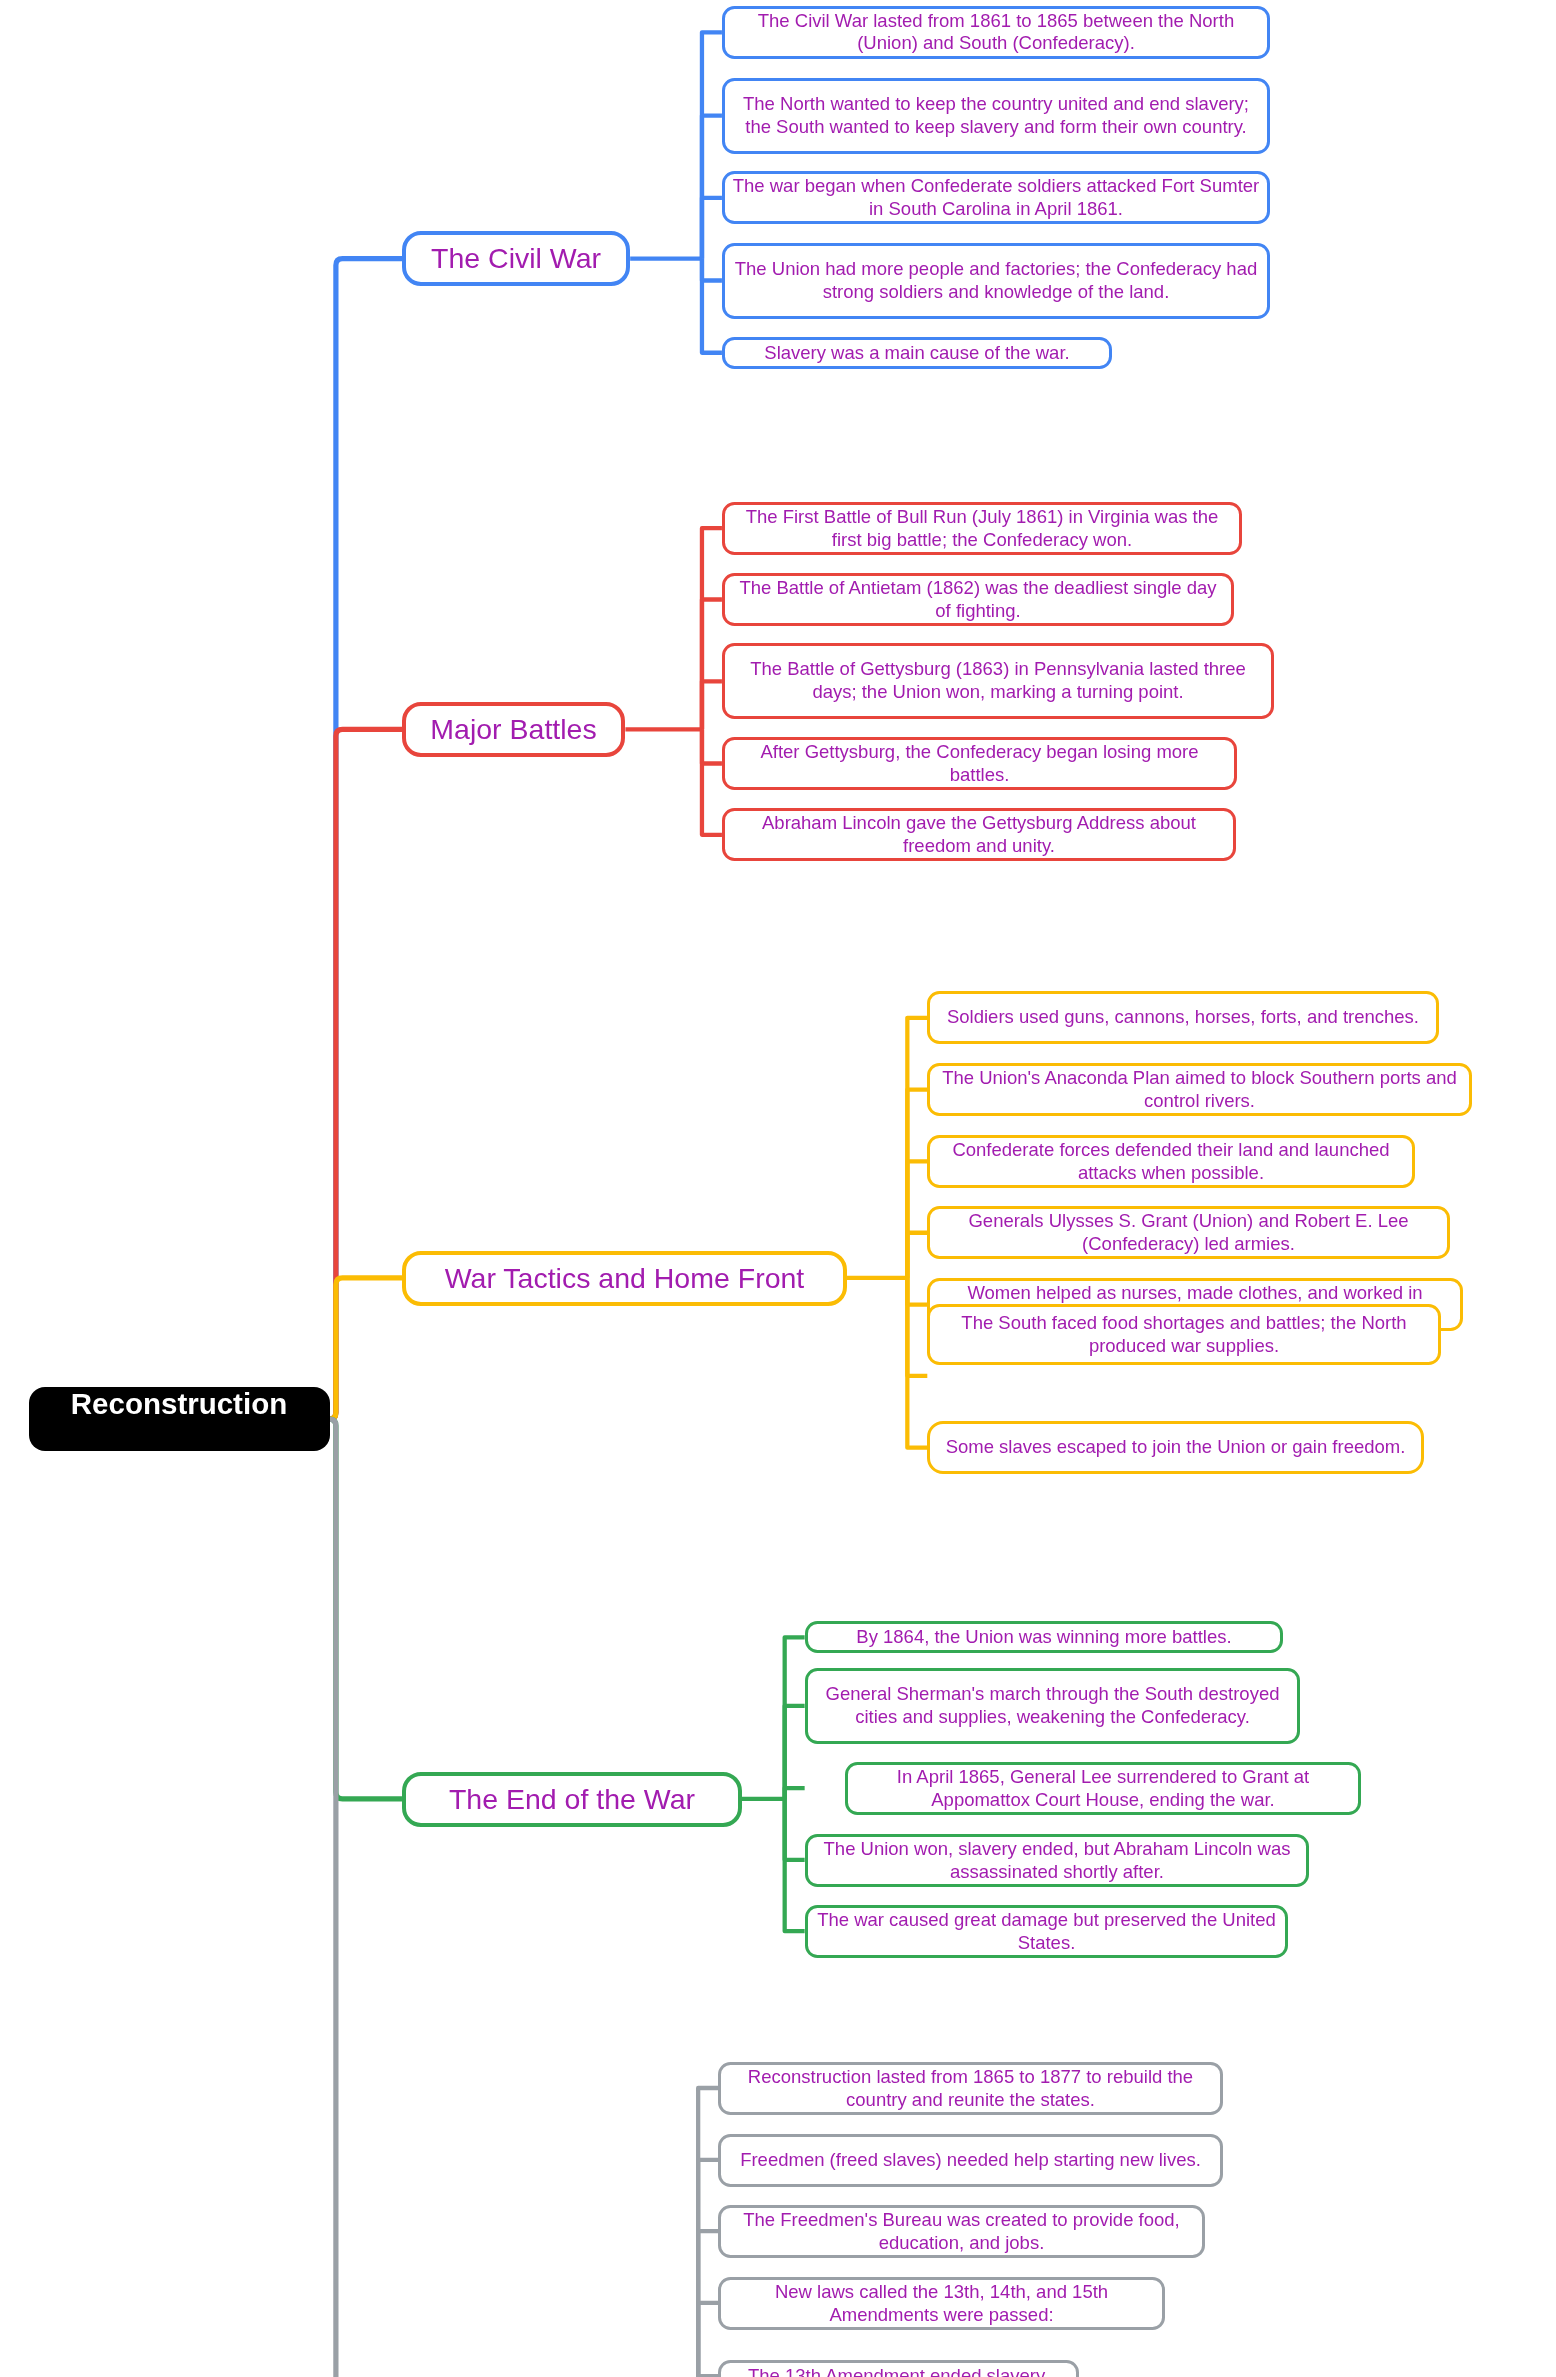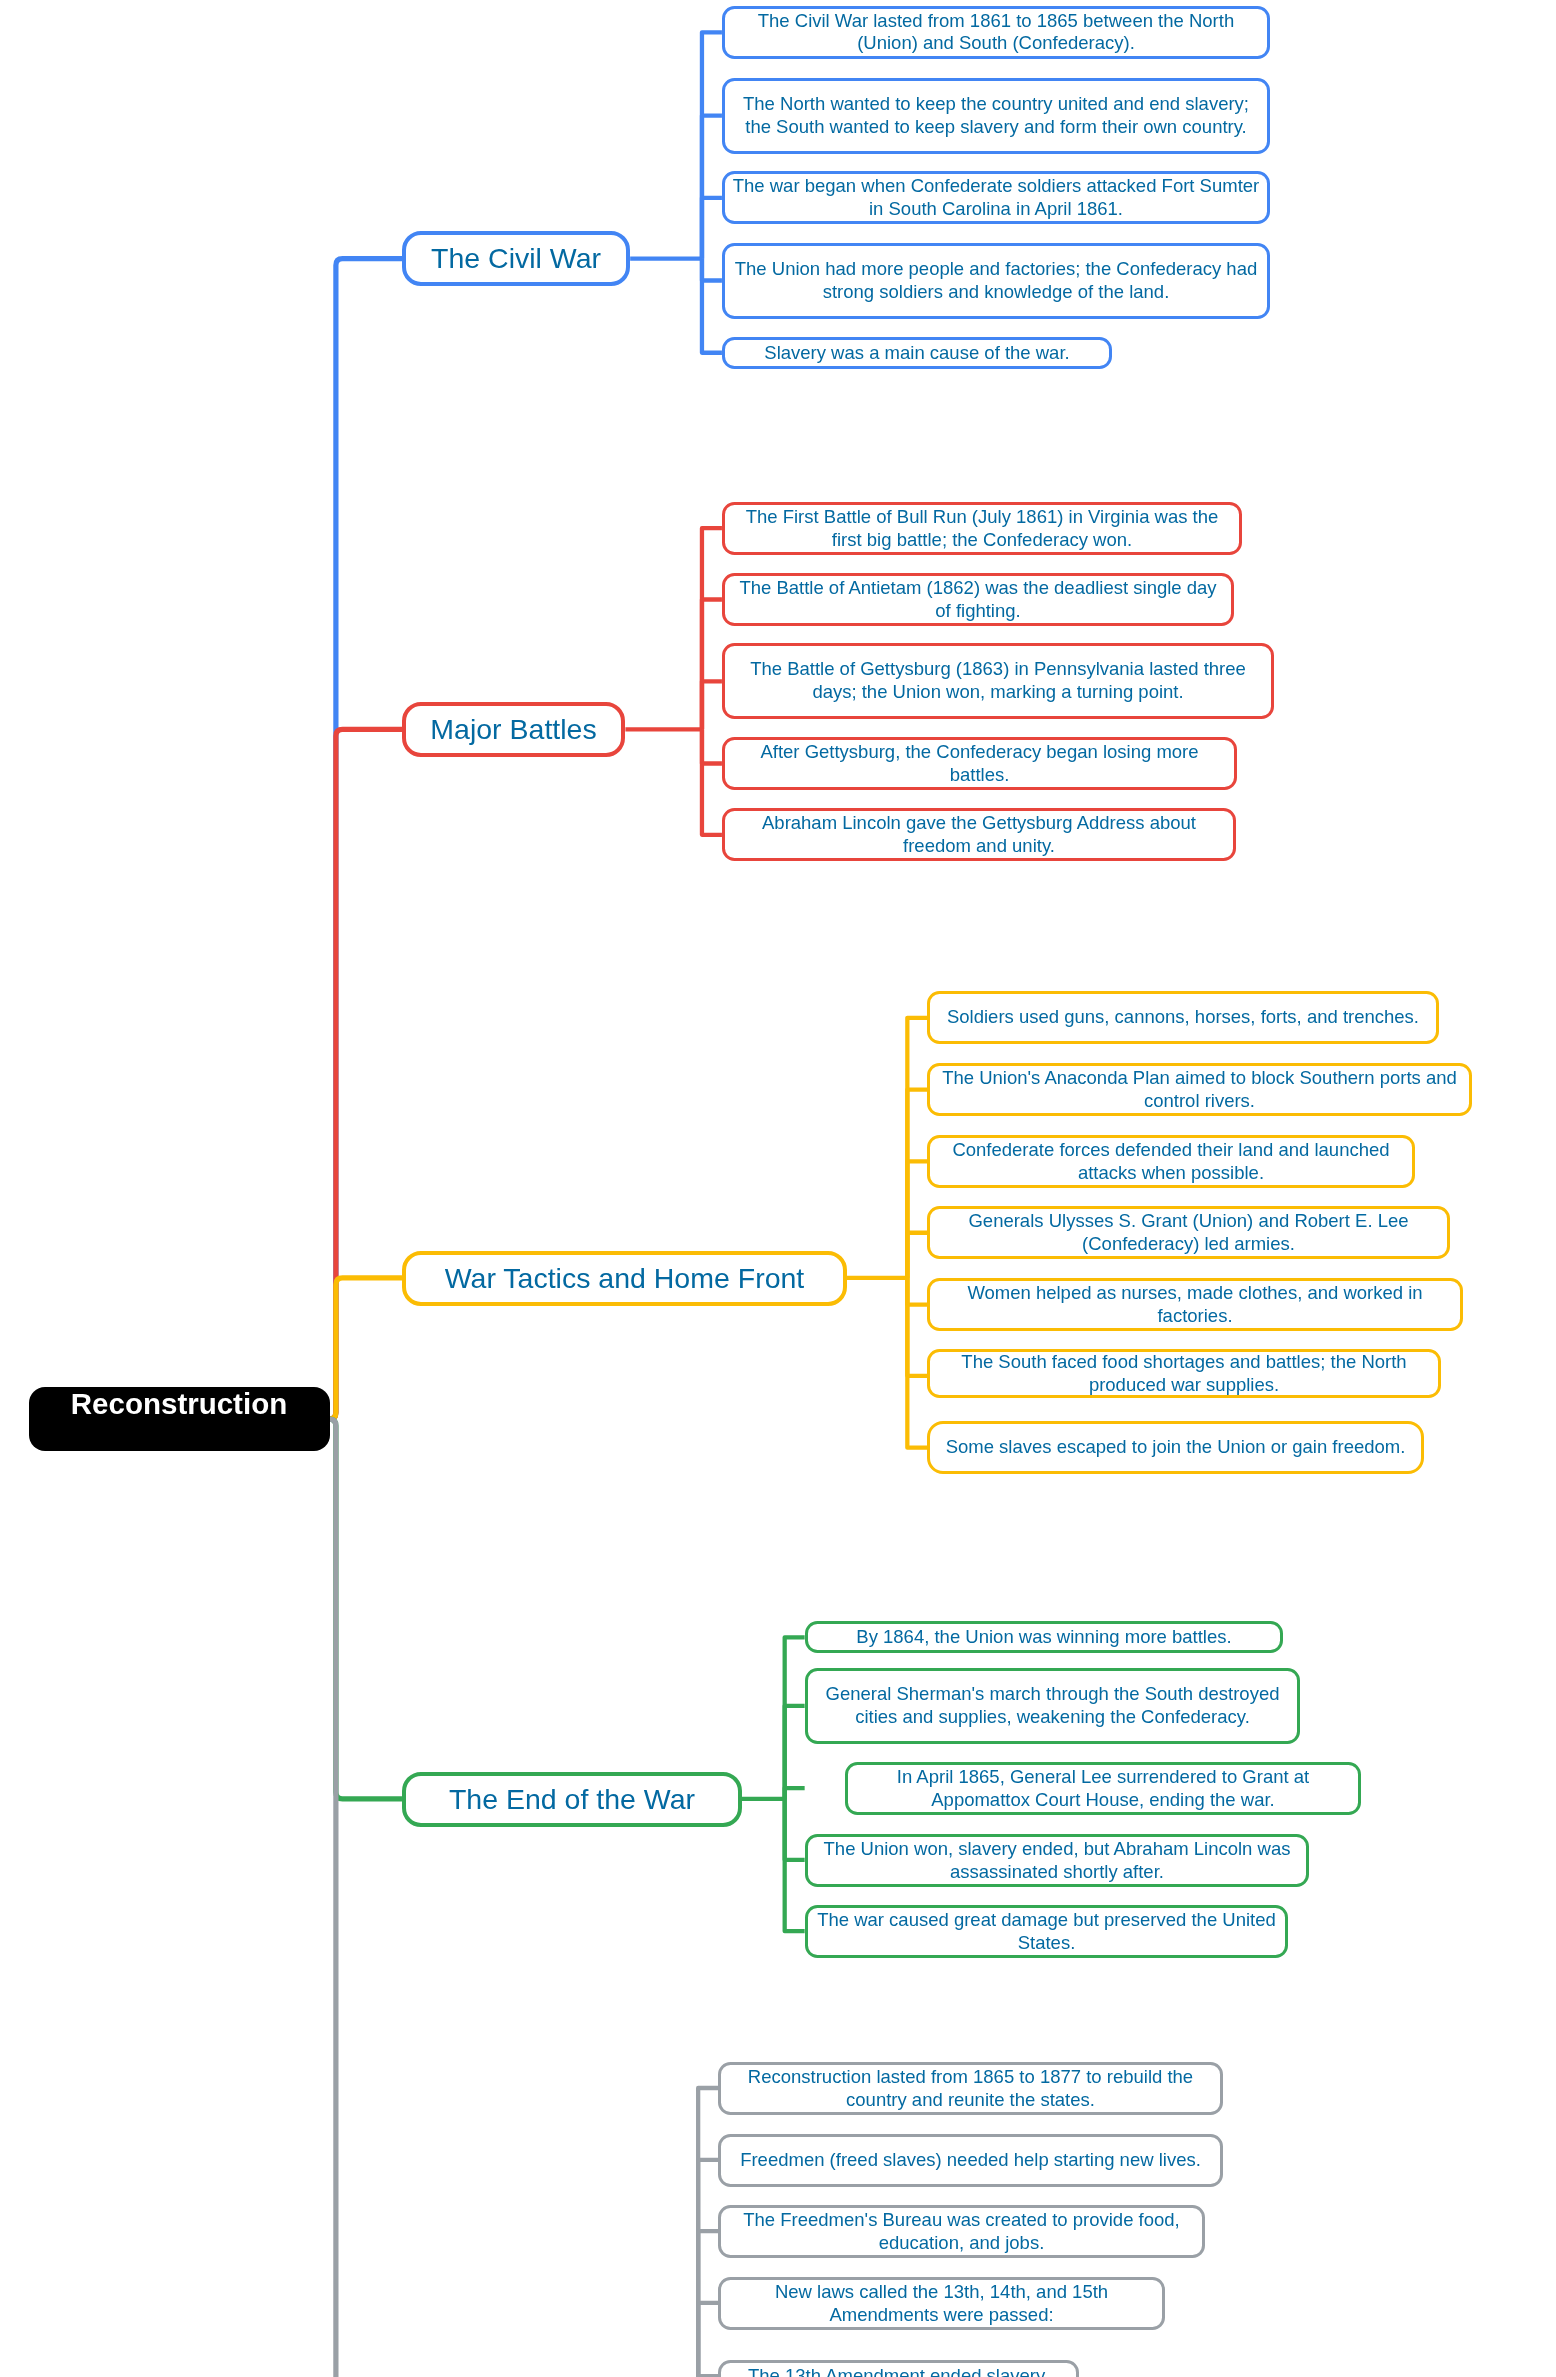--- a/index.html
+++ b/index.html
@@ -24,21 +24,21 @@
   }
   .node-box {
     position: absolute;
     box-sizing: border-box;
     background: #ffffff;
     border-style: solid;
     display: flex;
     align-items: center;
     justify-content: center;
     text-align: center;
-    color: #0369a1;
+    color: #a21caf;
     line-height: 1.22;
   }
   .leaf-box {
     border-width: 3.3px;
     border-radius: 12.4px;
     font-size: 18.5px;
     padding: 1.9px 7.6px;
   }
   .branch-box {
     border-width: 4.3px;
@@ -156,21 +156,21 @@
     </div>
     <div class="node-box leaf-box" style="left: 927px; top: 1135px; width: 488px; height: 53px; border-color: rgb(251, 188, 4);">
       <span>Confederate forces defended their land and launched attacks when possible.</span>
     </div>
     <div class="node-box leaf-box" style="left: 927px; top: 1206px; width: 523px; height: 53px; border-color: rgb(251, 188, 4);">
       <span>Generals Ulysses S. Grant (Union) and Robert E. Lee (Confederacy) led armies.</span>
     </div>
     <div class="node-box leaf-box" style="left: 927px; top: 1278px; width: 536px; height: 53px; border-color: rgb(251, 188, 4);">
       <span>Women helped as nurses, made clothes, and worked in factories.</span>
     </div>
-    <div class="node-box leaf-box" style="left: 927px; top: 1349px; width: 514px; height: 49px; border-color: rgb(251, 188, 4);">
+    <div class="node-box leaf-box" style="left: 927px; top: 1304px; width: 514px; height: 61px; border-color: rgb(251, 188, 4);">
       <span>The South faced food shortages and battles; the North produced war supplies.</span>
     </div>
     <div class="node-box leaf-box" style="left: 927px; top: 1421px; width: 497px; height: 53px; border-color: rgb(251, 188, 4); border-radius: 16px;">
       <span>Some slaves escaped to join the Union or gain freedom.</span>
     </div>
     <div class="node-box branch-box" style="left: 402px; top: 1772px; width: 340px; height: 55px; border-color: rgb(52, 168, 83);">
       <span>The End of the War</span>
     </div>
     <div class="node-box leaf-box" style="left: 805px; top: 1621px; width: 478px; height: 32px; border-color: rgb(52, 168, 83);">
       <span>By 1864, the Union was winning more battles.</span>

